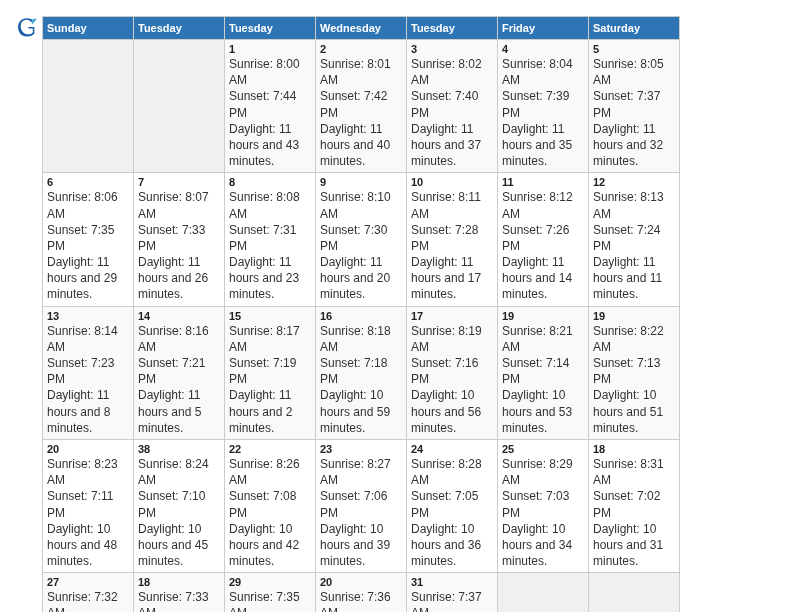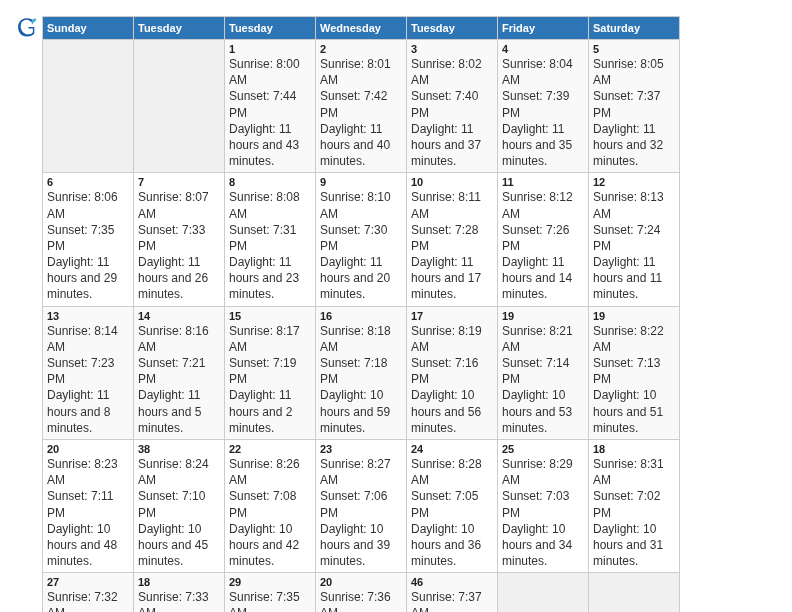--- a/index.html
+++ b/index.html
@@ -256,21 +256,21 @@
           </td>
           <td>
             <span class="day-num">29</span>
             <div class="day-info">Sunrise: 7:35 AM<br>Sunset: 5:57 PM<br>Daylight: 10 hours and 22 minutes.</div>
           </td>
           <td>
             <span class="day-num">20</span>
             <div class="day-info">Sunrise: 7:36 AM<br>Sunset: 5:56 PM<br>Daylight: 10 hours and 20 minutes.</div>
           </td>
           <td>
-            <span class="day-num">46</span>
+            <span class="day-num">31</span>
             <div class="day-info">Sunrise: 7:37 AM<br>Sunset: 5:55 PM<br>Daylight: 10 hours and 17 minutes.</div>
           </td>
           <td class="empty-cell"></td>
           <td class="empty-cell"></td>
         </tr>
       </tbody>
   </table>
 </div>
 
 </body></html>

